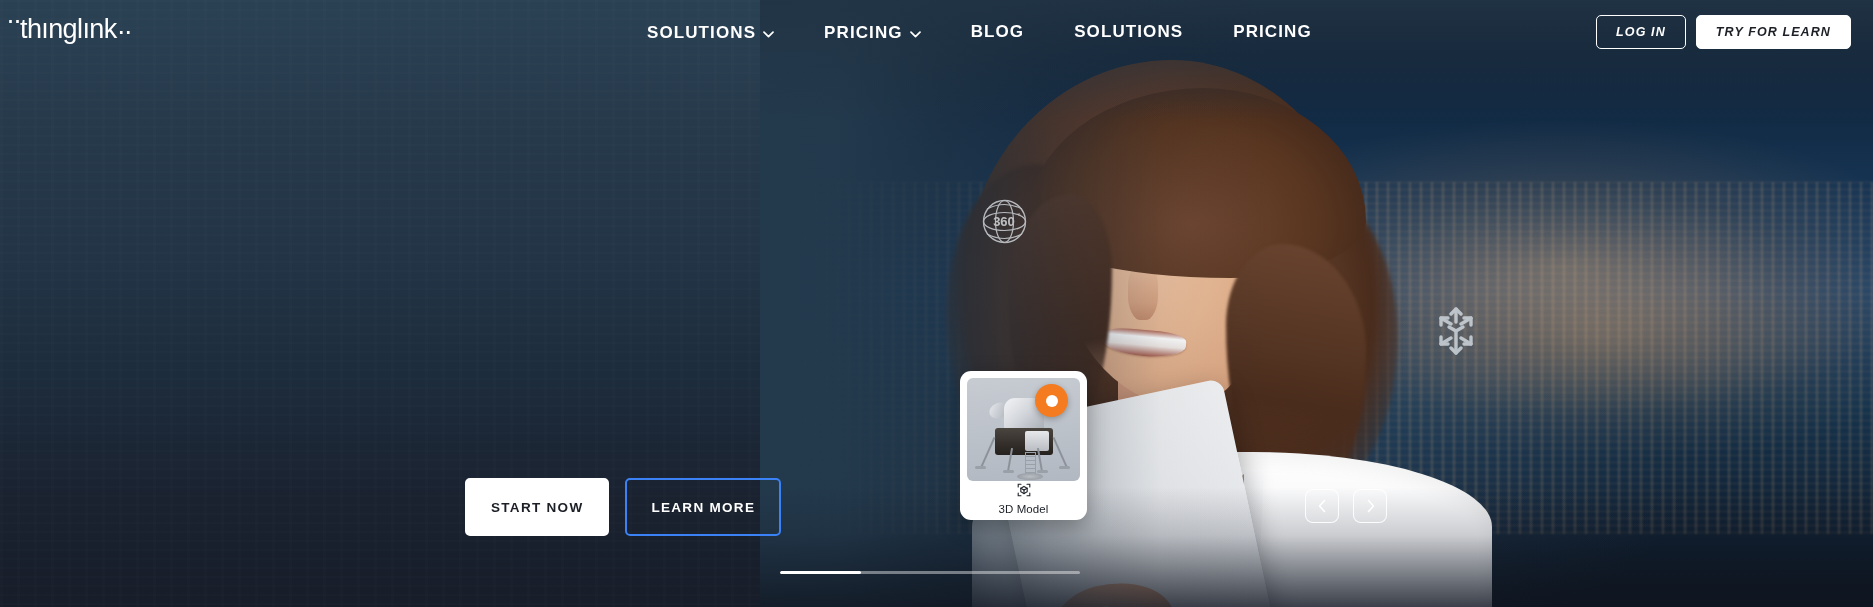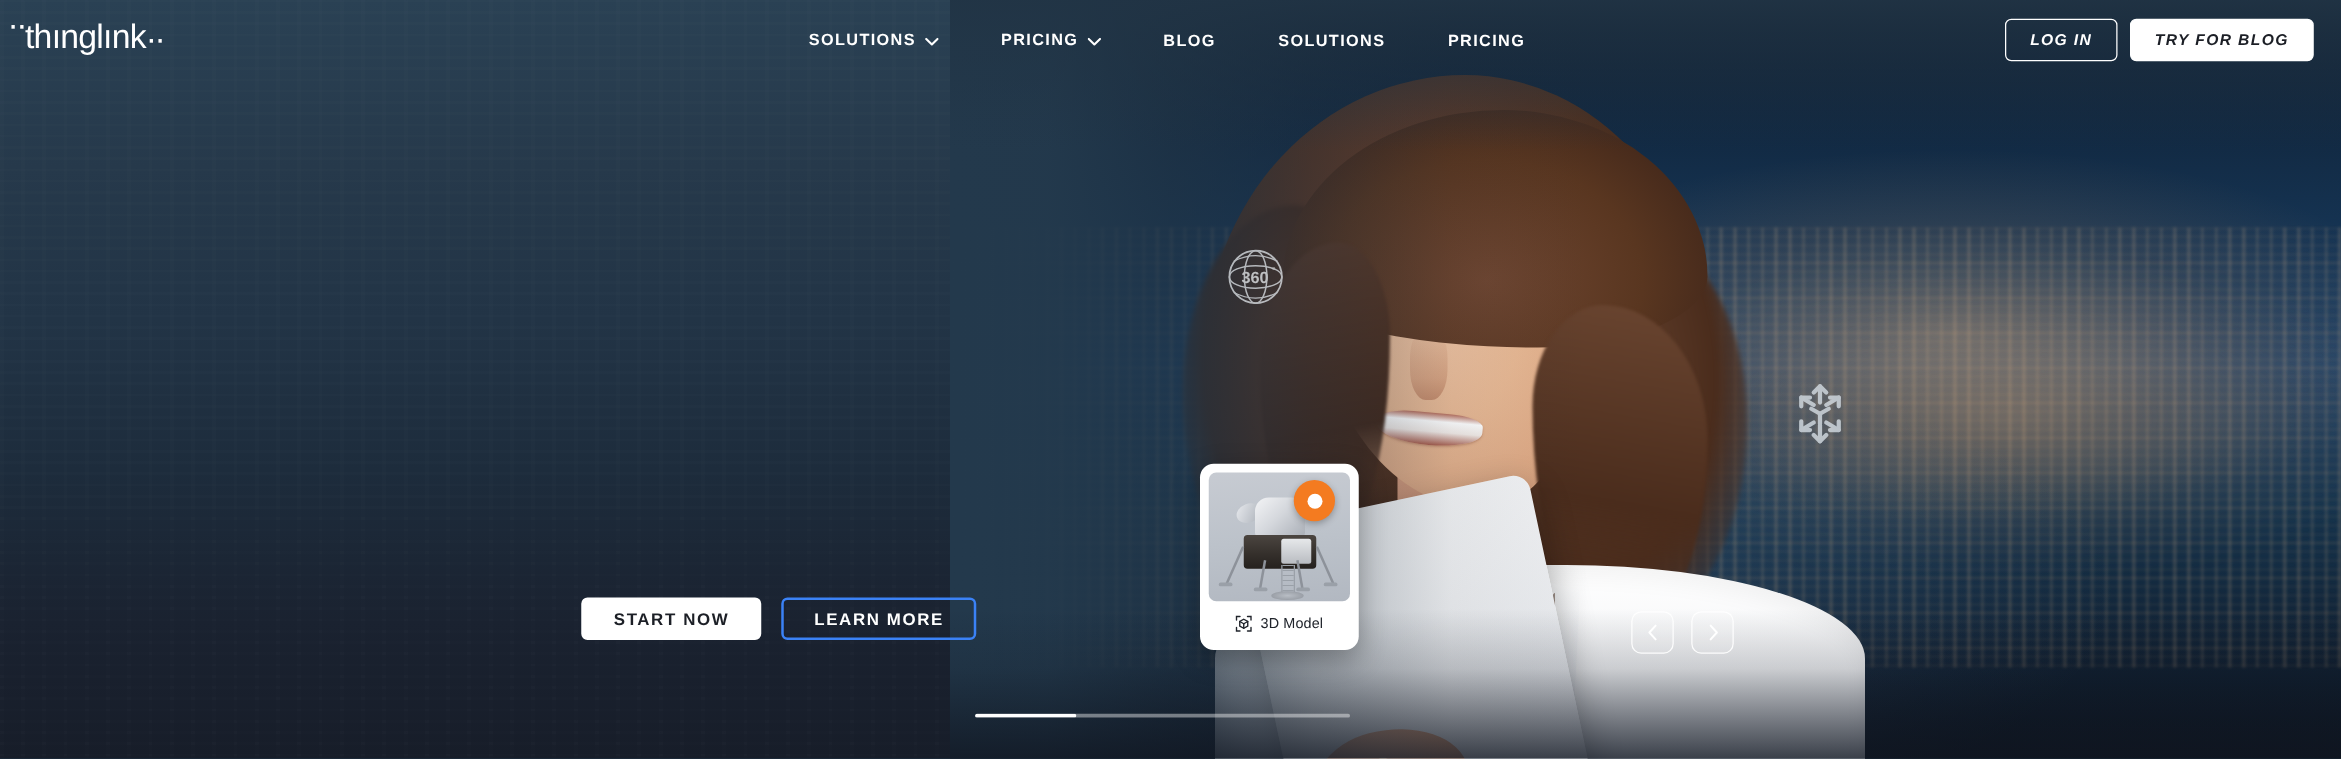--- a/index.html
+++ b/index.html
@@ -288,21 +288,21 @@
     width:33px; height:33px; border-radius:50%;
     background:#f47b20;
     display:flex; align-items:center; justify-content:center;
     box-shadow:0 2px 6px rgba(0,0,0,0.28);
   }
   .hotspot::after {
     content:""; width:12px; height:12px; border-radius:50%; background:#ffffff;
   }
   .model-caption {
     display:flex; align-items:center; justify-content:center;
-    gap:6px; height:36px;
+    gap:6px; height:36px;flex-direction:column;
   }
   .model-caption .cap-icon { width:14px; height:14px; flex:0 0 auto; }
   .model-caption .cap-text {
     font-size:11.5px; color:#20242b; letter-spacing:.1px;
   }
 
   
   .carousel-nav {
     position:absolute; left:1305px; top:489px;
     display:flex; gap:14px;
@@ -351,24 +351,24 @@
     font-size:27px; line-height:1; color:#ffffff; letter-spacing:-2px;
   }
   .logo .dots-l { margin-right:0px; position:relative; top:-9px; }
   .logo .dots-r { margin-left:0px; position:relative; top:2px; }
 
   .nav {
     position:absolute; left:622px; top:0; height:64px;
     display:flex; align-items:center; gap:0px;
   }
   .nav-item {
-    display:flex; align-items:flex-start; gap:7px;
+    display:flex; align-items:flex-end; gap:7px;
     padding:0 25px;
     color:#ffffff;
-    font-size:13px; font-weight:bold;
+    font-size:17px; font-weight:bold;
     letter-spacing:1.1px;
     cursor:pointer;
     white-space:nowrap;
   }
   .nav-item .chev { display:block; margin-top:1px; }
 
   .header-actions {
     position:absolute; right:22px; top:15px;
     display:flex; align-items:center; gap:10px;font-style:italic;
   }
@@ -401,21 +401,21 @@
     max-width:470px;
     text-shadow:0 2px 14px rgba(0,0,0,0.22);
   }
   .hero-ctas {
     position:absolute; left:465px; top:478px;
     display:flex; gap:16px;
     z-index:20;
   }
   .cta {
     display:flex; align-items:center; justify-content:center;
-    height:34px; min-width:130px; padding:0 24px;
+    height:58px; min-width:130px; padding:0 24px;
     font-size:13.5px; font-weight:bold; letter-spacing:1.3px;
     border-radius:5px; cursor:pointer; white-space:nowrap;
   }
   .cta-solid { background:#ffffff; color:#1c1f26; border:2px solid #ffffff; }
   .cta-outline { background:transparent; color:#ffffff; border:2px solid #3b82f6; }
 </style>
 </head>
 <body>
 
 <div class="hero">
@@ -583,21 +583,21 @@
       <div class="nav-item">
         <span>SOLUTIONS</span>
       </div>
       <div class="nav-item">
         <span>PRICING</span>
       </div>
     </nav>
 
     <div class="header-actions">
       <div class="btn btn-outline-white">LOG IN</div>
-      <div class="btn btn-solid-white">TRY FOR BLOG</div>
+      <div class="btn btn-solid-white">TRY FOR LEARN</div>
     </div>
   </div>
 
 
   <div class="hero-ctas">
     <div class="cta cta-solid">START NOW</div>
     <div class="cta cta-outline">LEARN MORE</div>
   </div>
 
 </div>

